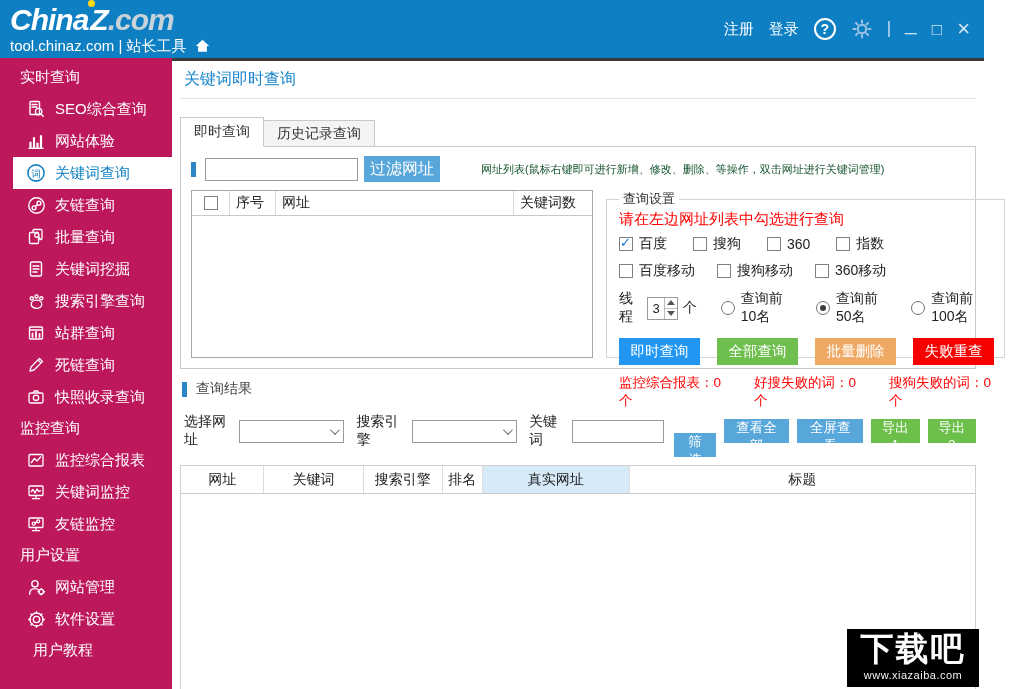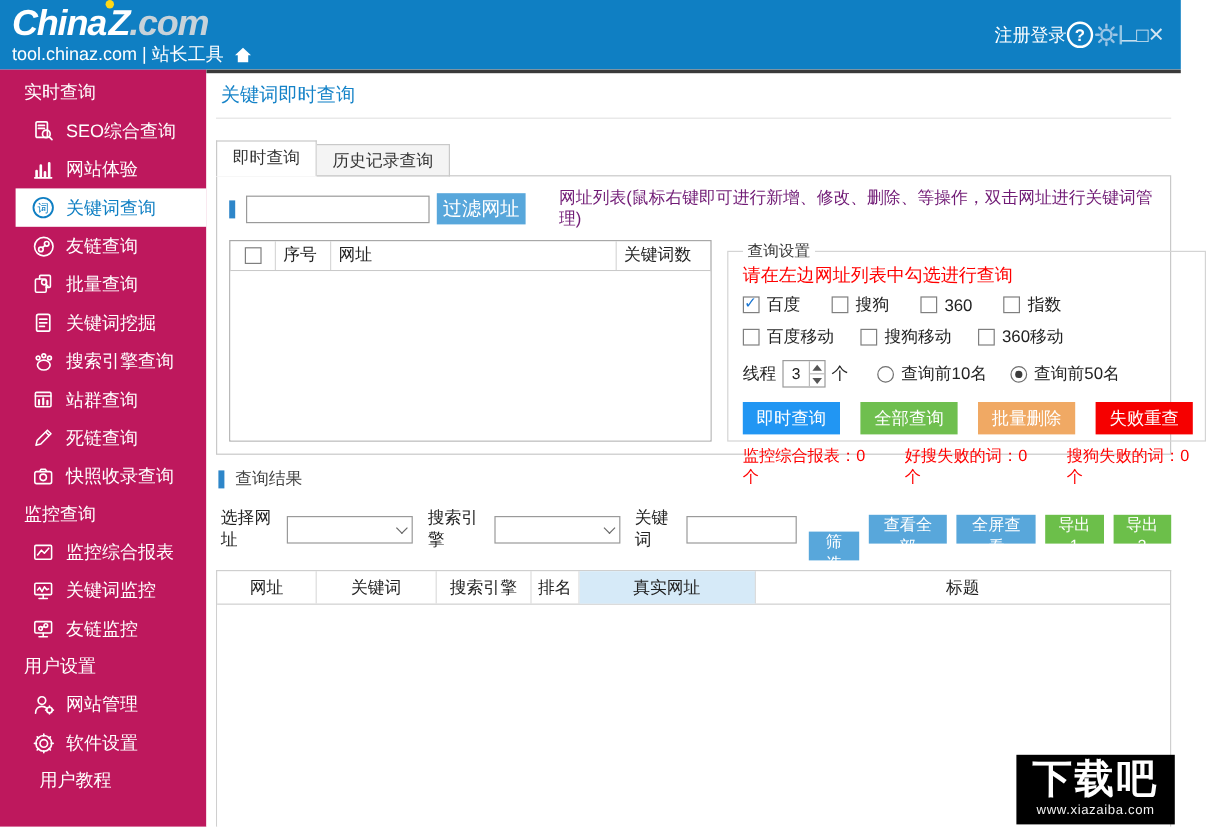--- a/index.html
+++ b/index.html
@@ -9,21 +9,21 @@
 
   
   .titlebar { height:58px; background:#0f7fc3; display:flex; justify-content:space-between; align-items:center; padding:0 14px 0 10px; flex:0 0 auto; }
   .logo-wrap { line-height:1; }
   .logo-line1 { font-size:30px; font-weight:bold; font-style:italic; letter-spacing:-1px; }
   .logo-china { color:#fff; }
   .logo-z { color:#fff; position:relative; padding-left:2px; }
   .logo-z::before { content:""; position:absolute; top:-3px; left:0px; width:7px; height:7px; background:#ffd816; border-radius:50%; }
   .logo-com { color:#c7d2d9; }
   .logo-line2 { color:#fff; font-size:15px; margin-top:3px; display:flex; align-items:center; gap:8px; }
-  .tb-right { display:flex; align-items:center; color:#fff; font-size:15px; }
+  .tb-right { display:flex; align-items:center; gap:15px; color:#fff; font-size:15px; }
   .tb-link { cursor:pointer; }
   .help-ic { width:22px; height:22px; border:2px solid #fff; border-radius:50%; color:#fff; font-weight:bold; font-size:14px; display:flex; align-items:center; justify-content:center; }
   .tb-sep { width:2px; height:16px; background:rgba(255,255,255,.55); }
   .wc { color:#d6e6f2; font-size:17px; line-height:1; cursor:pointer; }
   .wc.min { transform:translateY(4px); }
   .wc.close { font-size:22px; }
 
   
   .app-row { flex:1; display:flex; min-height:0; }
 
@@ -48,21 +48,21 @@
   .tab.active { background:#fff; height:30px; border-bottom:1px solid #fff; }
   .tab.inactive { background:#f4f4f4; height:27px; border-left:none; }
 
   .panel { border:1px solid #c9c9c9; background:#fff; padding:9px 10px 10px 10px; }
   .marker { width:5px; height:15px; background:#2e86c9; flex:0 0 auto; }
   .filter-row { display:flex; align-items:center; }
   .filter-row .marker { margin-right:9px; }
   .txt-input { height:23px; border:1px solid #9a9a9a; background:#fff; font-size:13px; padding:0 4px; font-family:inherit; }
   .url-filter-input { width:153px; }
   .btn-filter-url { margin-left:6px; width:76px; height:26px; background:#58a7db; color:#fff; border:none; font-size:16px; cursor:pointer; font-family:inherit; }
-  .url-hint { margin-left:28px; font-size:14px; color:#701a75; }
+  .url-hint { margin-left:41px; font-size:11px; color:#14532d; }
 
   .panel-body { display:flex; margin-top:8px; }
   .url-table { width:402px; height:168px; border:1px solid #a8a8a8; display:flex; flex-direction:column; flex:0 0 auto; }
   .url-thead { height:25px; display:flex; align-items:center; border-bottom:1px solid #c9c9c9; font-size:14px; color:#222; }
   .url-th { display:flex; align-items:center; height:100%; border-right:1px solid #d8d8d8; padding:0 6px; }
   .url-th.c-check { width:38px; justify-content:center; }
   .url-th.c-idx { width:46px; }
   .url-th.c-url { flex:1; }
   .url-th.c-cnt { width:78px; border-right:none; }
   .url-tbody { flex:1; background:#fff; }
@@ -428,20 +428,24 @@
               </span>
               <span>个</span>
               <span class="opt radio1">
                   <span class="rb"></span>
                   <span>查询前10名</span>
                 </span>
               <span class="opt radio">
                   <span class="rb selected"></span>
                   <span>查询前50名</span>
                 </span>
+              <span class="opt radio">
+                  <span class="rb"></span>
+                  <span>查询前100名</span>
+                </span>
             </div>
 
             <div class="btn-row">
               <button class="act-btn b-blue">即时查询</button>
               <button class="act-btn b-green">全部查询</button>
               <button class="act-btn b-orange">批量删除</button>
               <button class="act-btn b-red">失败重查</button>
             </div>
 
             <div class="stat-row">

